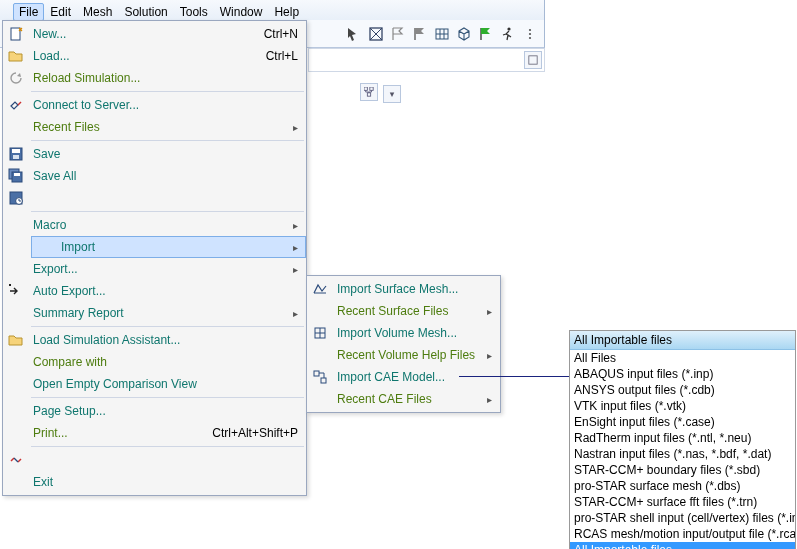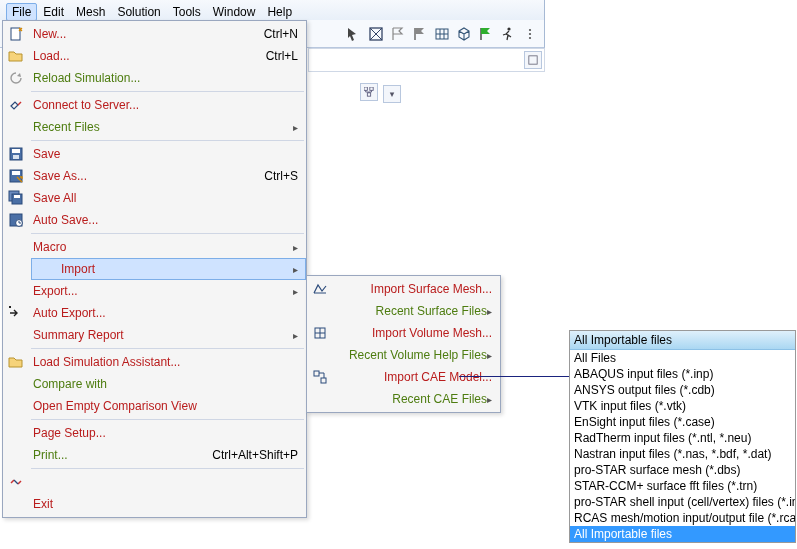--- a/index.html
+++ b/index.html
@@ -1,21 +1,21 @@
 <!DOCTYPE html>
 <html><head>
 <meta charset="utf-8">
 <style>
   * { box-sizing: border-box; margin: 0; padding: 0; font-family: "Segoe UI", Tahoma, sans-serif; font-size: 12px; }
   body { background: #fff; width: 797px; height: 549px; position: relative; }
 
   
   .menubar { position: absolute; left: 0; top: 0; width: 545px; height: 24px;
              background: linear-gradient(#f6f9fd, #e6eef8); border-bottom: 1px solid #a6b9d4;
-             border-right: 1px solid #a6b9d4; display: flex; align-items: center; padding: 0 6px; }
+             border-right: 1px solid #a6b9d4; display: flex; align-items: center; padding: 0 13px; }
   .menubar .m-item { padding: 2px 6px; color: #000; border-radius: 2px; cursor: default; }
   .menubar .m-item.open { background: #cfe3ff; border: 1px solid #7daee8; padding: 1px 5px; }
 
   
   .toolstrip { position: absolute; left: 0; top: 20px; width: 545px; height: 28px;
                background: #f6f9fd; border-bottom: 1px solid #b8c7de; border-right: 1px solid #a6b9d4; }
   .toolstrip .icons { position: absolute; right: 0; top: 0; height: 100%; display: flex; align-items: center; gap: 6px; padding: 0 6px; }
   .ticon { width: 16px; height: 16px; display: inline-flex; align-items: center; justify-content: center; }
   .ticon svg { width: 16px; height: 16px; }
 
@@ -32,29 +32,29 @@
 
   
   .connector { position:absolute; left:459px; top:376px; width:147px; height:1px; background:#1a237e; }
 
   
   .dropdown { position: absolute; background: #f5f5f5; border: 1px solid #9aa7bf;
               box-shadow: 2px 2px 4px rgba(0,0,0,.15); padding: 2px 0; }
   .dropdown .row { display: flex; align-items: center; height: 22px; padding-right: 8px; cursor: default; position: relative; }
   .dropdown .row.hover { background: #cfe3ff; outline: 1px solid #7daee8; outline-offset: -1px; margin-left: 28px; }
   .dropdown .row .ic { width: 26px; display: flex; align-items: center; justify-content: center; }
-  .dropdown .row .lbl { flex: 1; padding-left: 4px; color: #b91c1c; white-space: nowrap; }
+  .dropdown .row .lbl { flex: 1; padding-left: 4px; color: #0f766e; white-space: nowrap; }
   .dropdown .row .lbl.disabled { color: #4d7c0f; }
   .dropdown .row .accel { color: #000000; padding-left: 14px; }
   .dropdown .row .sub { margin-left: auto; color: #555; font-size: 10px; }
   .dropdown .sep { height: 1px; background: #cfd6e4; margin: 2px 2px 2px 28px; }
 
   
   #file-menu { left: 2px; top: 20px; width: 305px; }
-  #import-menu { left: 306px; top: 275px; width: 195px; text-align: right; }
+  #import-menu { left: 306px; top: 275px; width: 195px; }
 
   
   .typebox { position: absolute; left: 569px; top: 330px; width: 227px; border: 1px solid #999;
              background: #fff; }
   .typebox .hdr { background: linear-gradient(#dff0fb,#aad7f2); padding: 2px 4px; border-bottom: 1px solid #8cc1e6; }
   .typebox .opt { padding: 1px 4px; white-space: nowrap; overflow:hidden; }
   .typebox .opt.sel { background: #3399ff; color: #fff; }
 
   .ic svg { width:16px; height:16px; }
 </style>
@@ -204,47 +204,35 @@
           <rect x="2" y="2" width="12" height="12" fill="#4a6fa5" stroke="#2b4a7a"></rect>
           <rect x="4" y="3" width="8" height="4" fill="#fff"></rect>
           <rect x="5" y="9" width="6" height="4" fill="#d9e3f0"></rect>
         </svg>
       </span>
     <span class="lbl">Save</span>
   </div>
   <div class="row">
     <span class="ic">
         <svg viewBox="0 0 16 16">
-          <rect x="2" y="2" width="12" height="12" fill="#4a6fa5" stroke="#2b4a7a"></rect>
-          <rect x="4" y="3" width="8" height="4" fill="#fff"></rect>
-          <path d="M9 9 L14 14 M12 9 L14 9 L14 11" stroke="#d88a00" stroke-width="1.4" fill="none"></path>
-        </svg>
-      </span>
-    <span class="lbl">Save As...</span>
-    <span class="accel">Ctrl+S</span>
-  </div>
-  <div class="row">
-    <span class="ic">
-        <svg viewBox="0 0 16 16">
           <rect x="1" y="1" width="10" height="10" fill="#6a8bbf" stroke="#2b4a7a"></rect>
           <rect x="4" y="4" width="10" height="10" fill="#4a6fa5" stroke="#2b4a7a"></rect>
           <rect x="6" y="5" width="6" height="3" fill="#fff"></rect>
         </svg>
       </span>
     <span class="lbl">Save All</span>
   </div>
   <div class="row">
     <span class="ic">
         <svg viewBox="0 0 16 16">
           <rect x="2" y="2" width="12" height="12" fill="#4a6fa5" stroke="#2b4a7a"></rect>
           <circle cx="11" cy="11" r="3.4" fill="#fff" stroke="#2b4a7a"></circle>
           <path d="M11 9 V11 H13" stroke="#2b4a7a" fill="none"></path>
         </svg>
       </span>
-    <span class="lbl">Auto Save...</span>
   </div>
   <div class="sep"></div>
   <div class="row">
     <span class="ic"></span>
     <span class="lbl">Macro</span>
     <span class="sub">▸</span>
   </div>
   <div class="row hover">
     <span class="ic"></span>
     <span class="lbl">Import</span>
@@ -363,19 +351,20 @@
 <div class="typebox">
   <div class="hdr">All Importable files</div>
   <div id="typebox-body">
       <div class="opt">All Files</div>
       <div class="opt">ABAQUS input files (*.inp)</div>
       <div class="opt">ANSYS output files (*.cdb)</div>
       <div class="opt">VTK input files (*.vtk)</div>
       <div class="opt">EnSight input files (*.case)</div>
       <div class="opt">RadTherm input files (*.ntl, *.neu)</div>
       <div class="opt">Nastran input files (*.nas, *.bdf, *.dat)</div>
+      <div class="opt">STAR-CCM+ boundary files (*.sbd)</div>
       <div class="opt">pro-STAR surface mesh (*.dbs)</div>
       <div class="opt">STAR-CCM+ surface fft files (*.trn)</div>
       <div class="opt">pro-STAR shell input (cell/vertex) files (*.inp)</div>
       <div class="opt">RCAS mesh/motion input/output file (*.rcas, *.in)</div>
       <div class="opt sel">All Importable files</div>
     </div>
 </div>
 
 </body></html>

